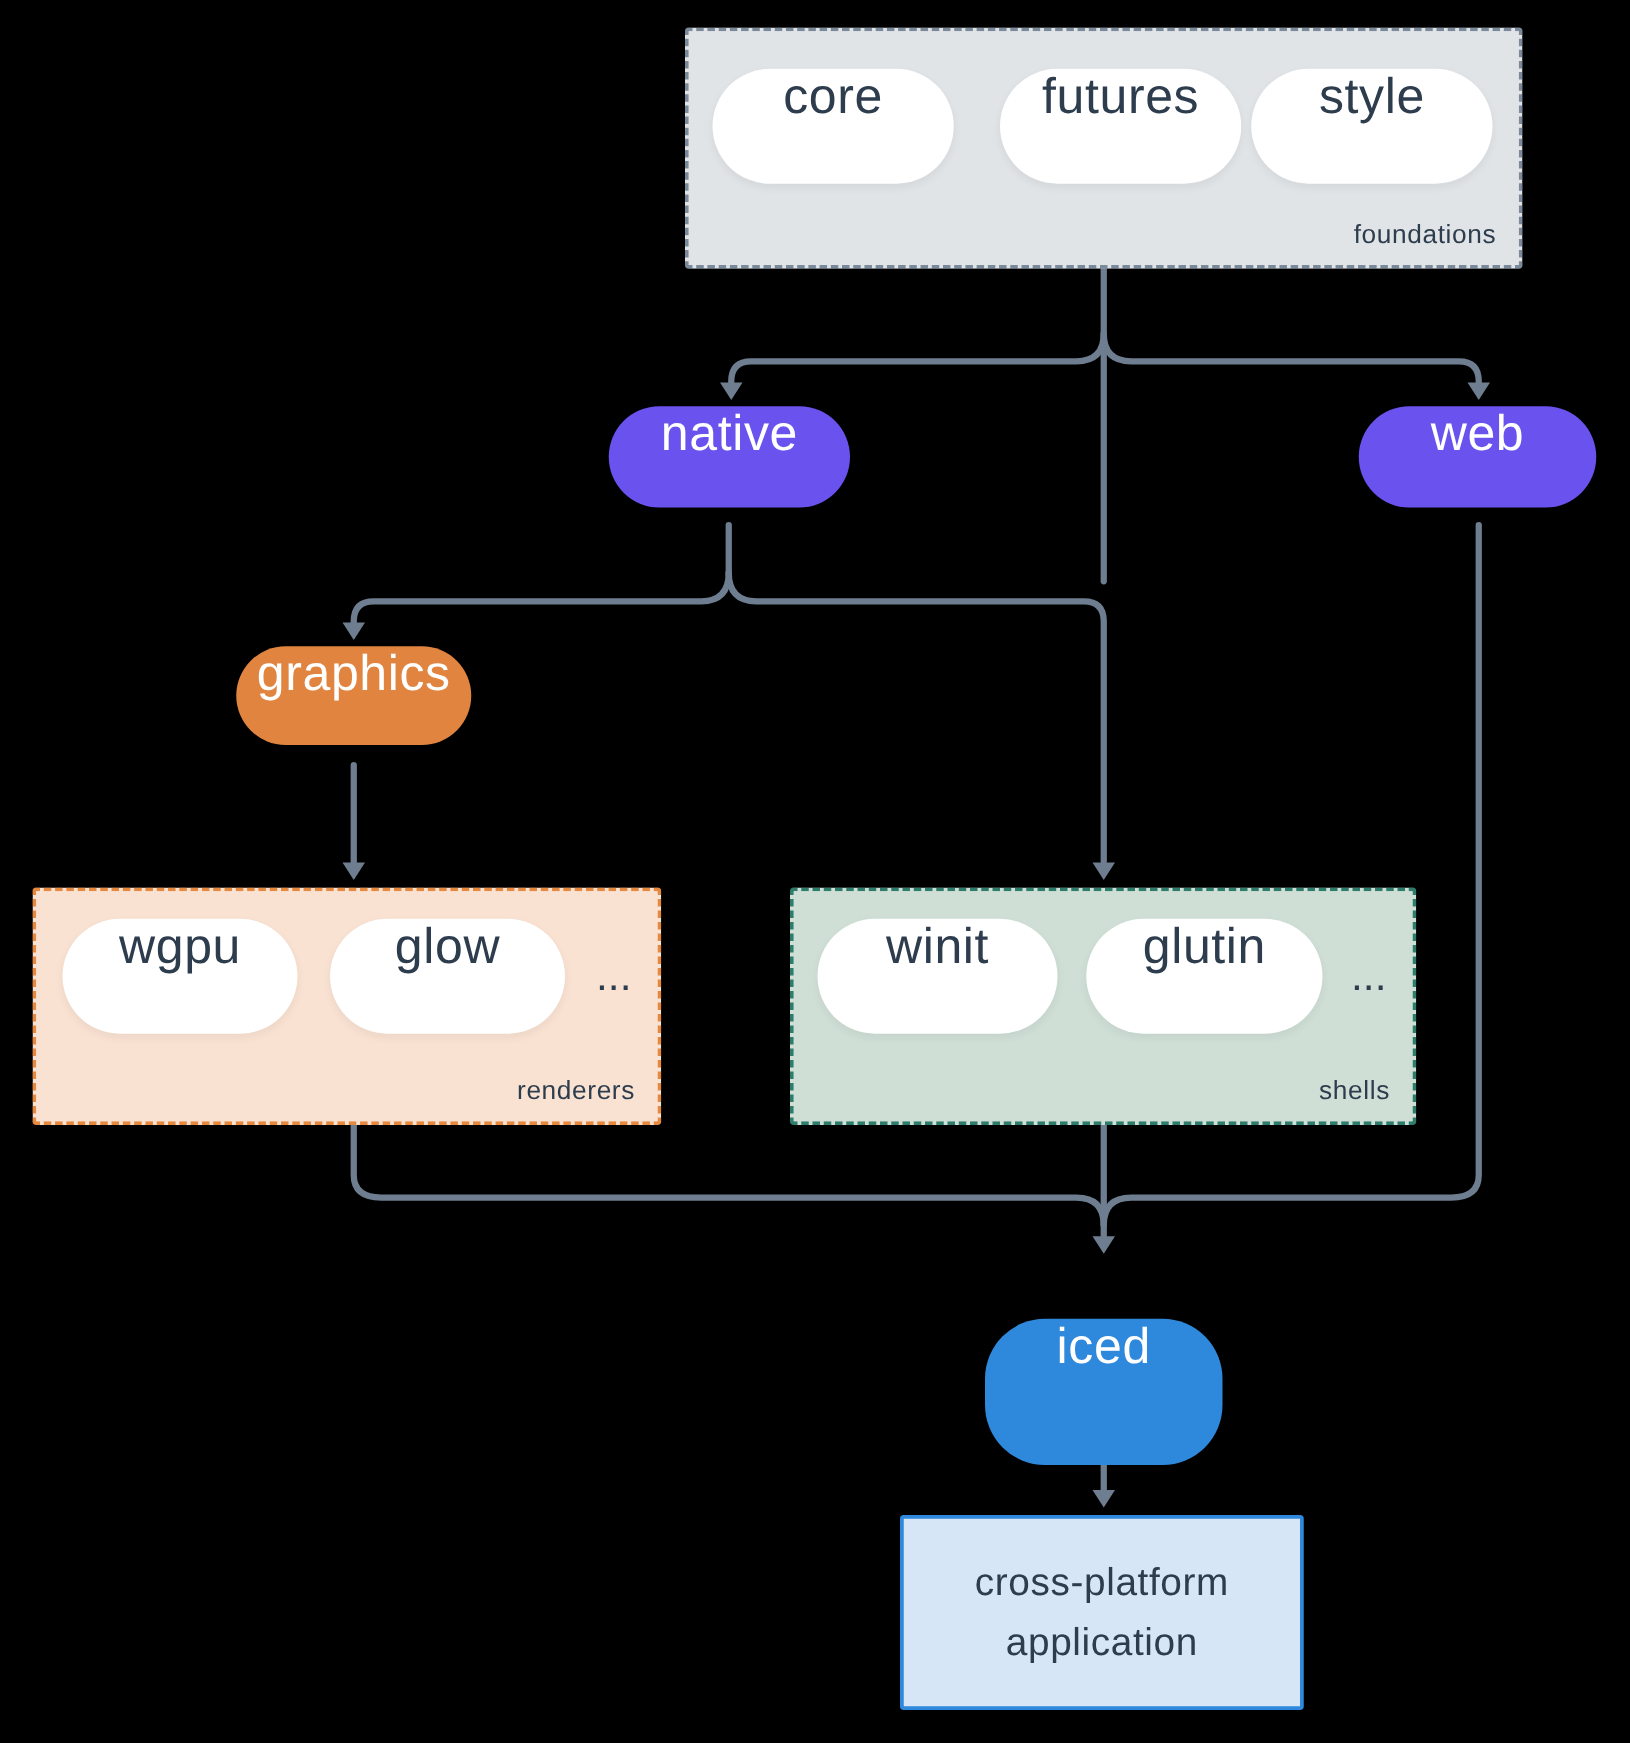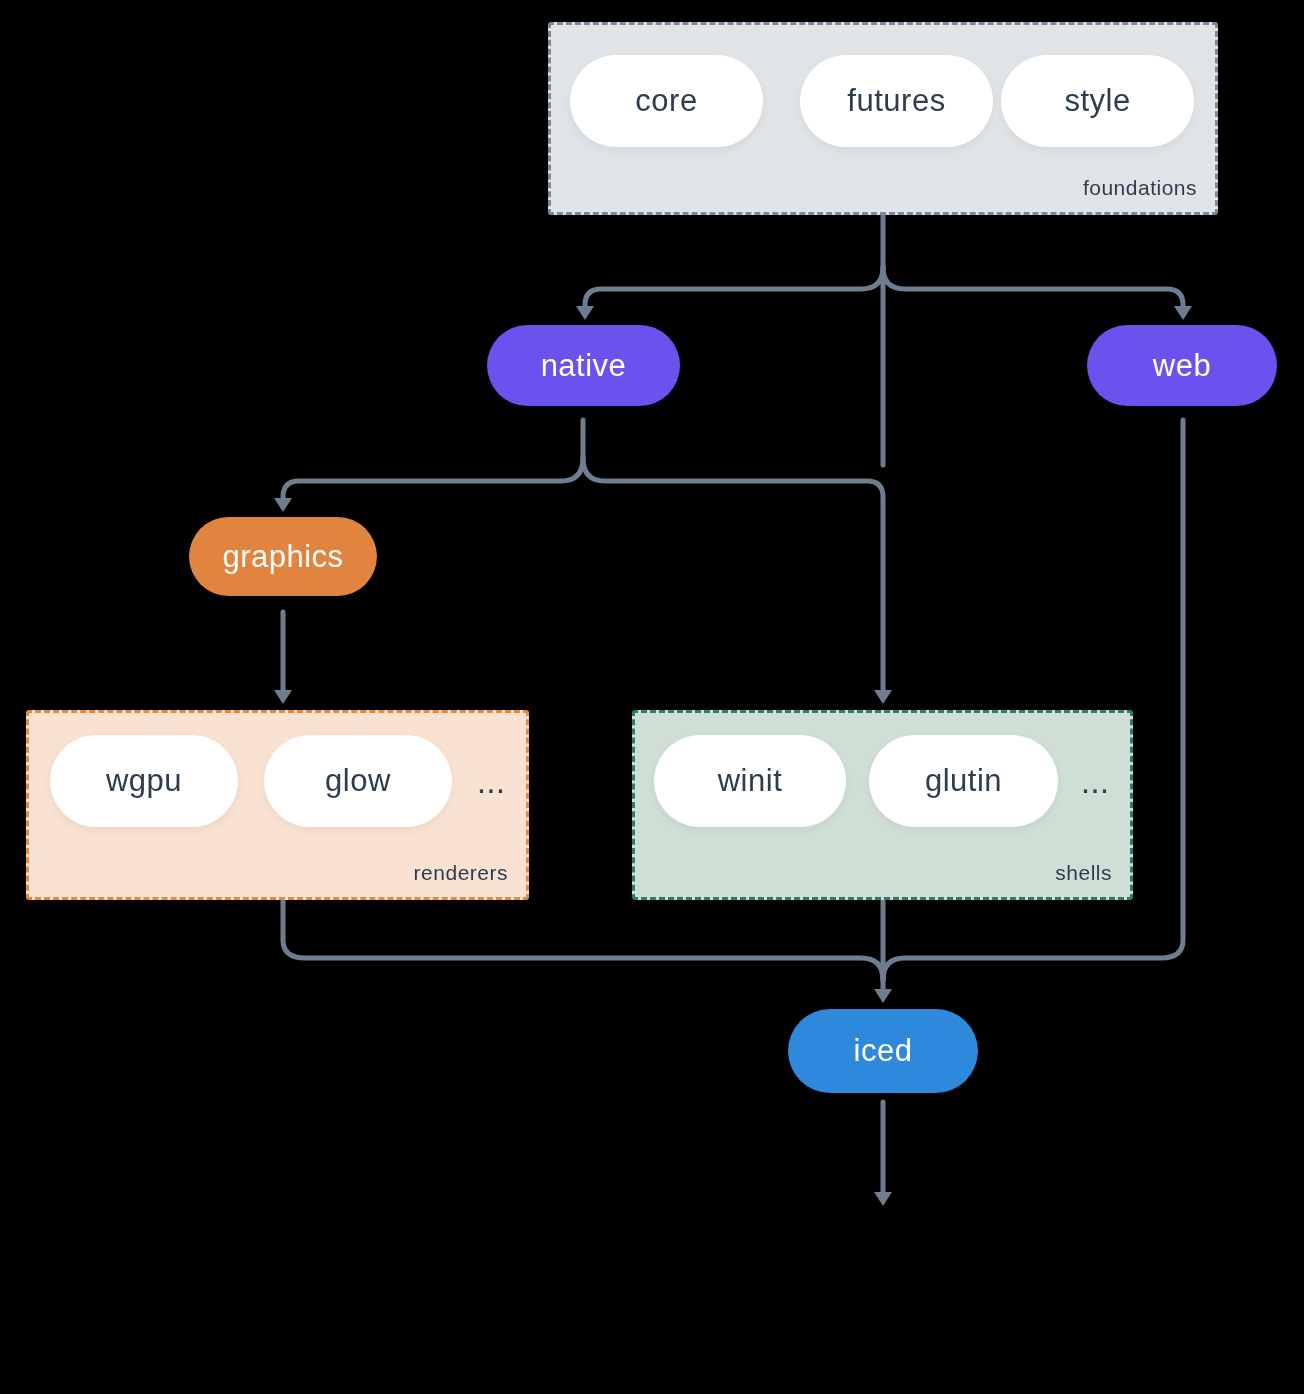--- a/index.html
+++ b/index.html
@@ -63,33 +63,32 @@
     right: 18px; bottom: 12px;
     font-size: 21px;
     letter-spacing: 0.5px;
     color: var(--text-dark);
   }
   .pill {
     position: absolute;
     height: 92px;
     border-radius: 48px;
     display: flex;
-    align-items: center;
     justify-content: center;
-    font-size: 31px;
+    font-size: 40px;
     letter-spacing: 0.5px;
   }
   .pill.white {
     background: var(--text-light);
     color: var(--text-dark);
     box-shadow: 0 3px 8px rgba(0,0,0,0.06);
   }
   .pill.purple { background: var(--purple); color: var(--text-light); height: 81px; }
   .pill.orange { background: var(--orange); color: var(--text-light); height: 79px; }
-  .pill.blue   { background: var(--blue);   color: var(--text-light); height: 84px; }
+  .pill.blue   { background: var(--blue);   color: var(--text-light); height: 117px; margin-top: 46px; }
   .ellipsis {
     position: absolute;
     top: 28px;
     height: 92px;
     width: 60px;
     display: flex;
     align-items: center;
     justify-content: center;
     font-size: 34px;
     color: var(--text-dark);
@@ -184,14 +183,18 @@
       <span>glutin</span>
     </div>
     <div class="ellipsis" style="left:430px; top:22px">...</div>
     <div class="group-label">shells</div>
   </div>
 
   <div class="pill blue" style="left:788px; top:1009px; width:190px">
     <span>iced</span>
   </div>
 
+  <div class="app-box">
+    <span>cross-platform</span>
+    <span>application</span>
+  </div>
 
 </div>
 
 </body></html>

